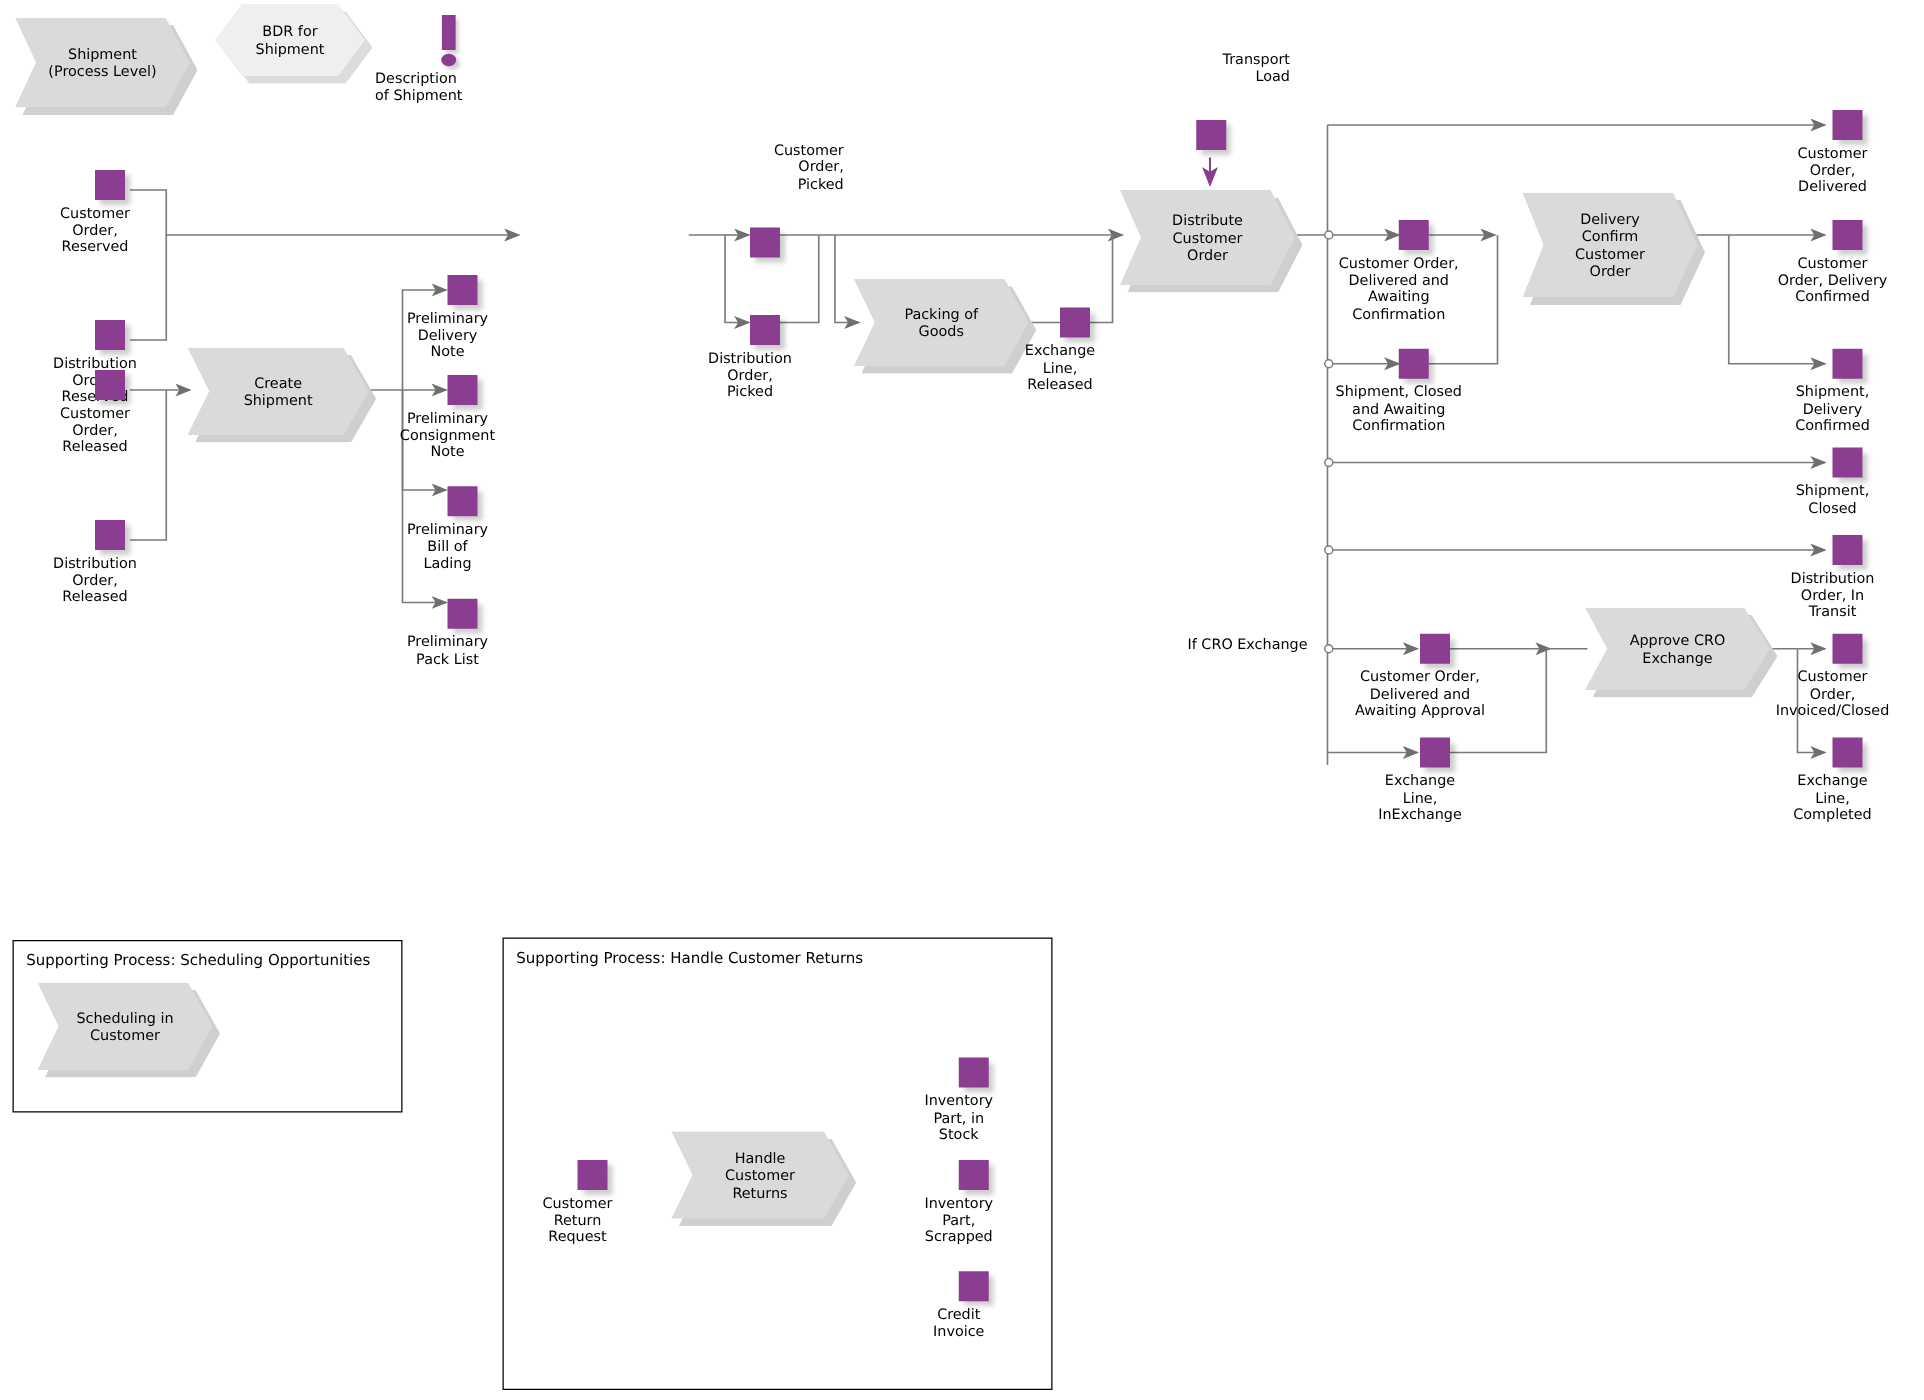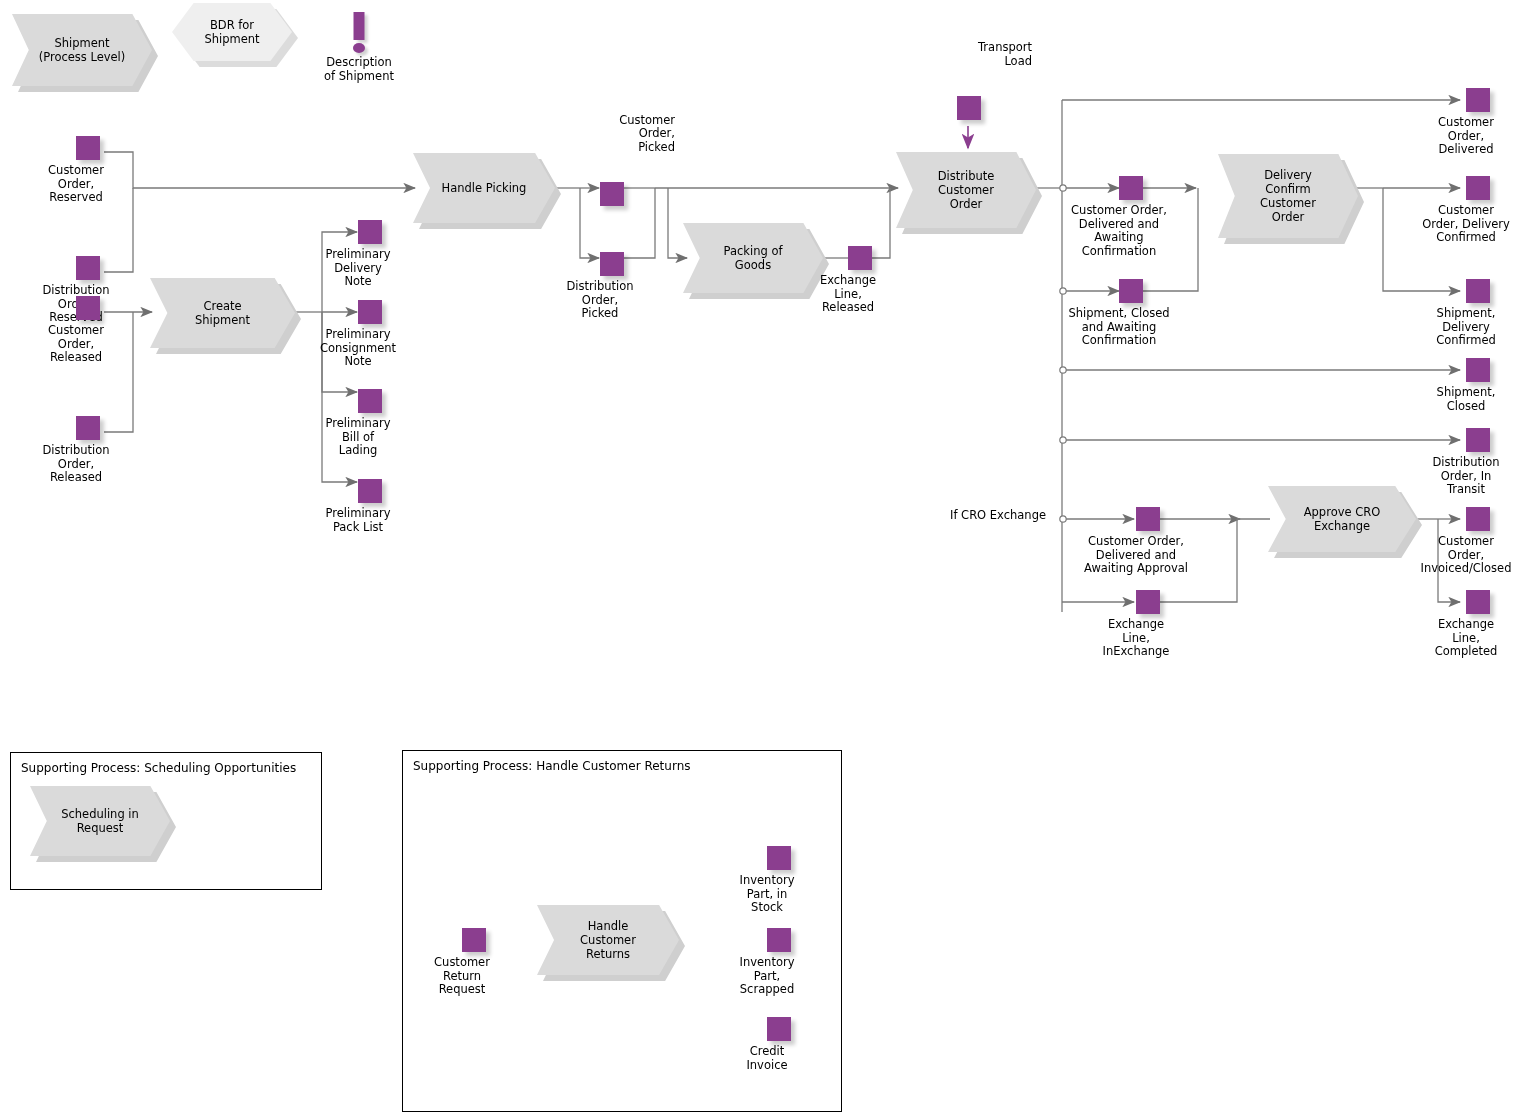--- a/index.html
+++ b/index.html
@@ -28,21 +28,21 @@
   
   .hexwrap{position:absolute;}
   .hexwrap .sh{position:absolute;left:6px;top:6px;width:100%;height:100%;background:#dcdcdc;
         clip-path:polygon(18% 0, 82% 0, 100% 50%, 82% 100%, 18% 100%, 0 50%);}
   .hexwrap .bd{position:absolute;left:0;top:0;width:100%;height:100%;background:#EFEFEF;
         clip-path:polygon(18% 0, 82% 0, 100% 50%, 82% 100%, 18% 100%, 0 50%);
         display:flex;align-items:center;justify-content:center;}
   .hexwrap .tx{font-size:11.5px;line-height:14px;text-align:center;white-space:pre-line;color:#000;}
 
   
-  .infowrap{position:absolute;text-align:center;}
+  .infowrap{position:absolute;text-align:left;}
   .infowrap .bang{position:relative;height:44px;width:100%;}
   .infowrap .bar{position:absolute;left:50%;transform:translateX(-50%);top:0;width:11px;height:28px;
         background:#8B3E8F;box-shadow:3px 3px 3px rgba(0,0,0,.18);}
   .infowrap .dot{position:absolute;left:50%;transform:translateX(-50%);top:31px;width:12px;height:10px;
         border-radius:50%;background:#8B3E8F;box-shadow:3px 3px 3px rgba(0,0,0,.18);}
   .infowrap .tx{font-size:11.5px;line-height:13.5px;white-space:pre-line;color:#000;}
 
   
   .frame{position:absolute;border:1.4px solid #000;background:#fff;}
   .frame .title{position:absolute;left:10px;top:8px;font-size:12px;color:#000;white-space:nowrap;}
@@ -211,26 +211,20 @@
     <div class="lbl">Preliminary
 Bill of
 Lading</div>
   </div>
   <div class="ent" style="left:358px;top:479px;">
     <div class="sq"></div>
     <div class="lbl">Preliminary
 Pack List</div>
   </div>
 
-  <div class="chevwrap" style="left:413px;top:153px;width:142px;height:70px;">
-    <div class="sh"></div>
-    <div class="bd">
-      <span class="tx">Handle Picking</span>
-    </div>
-  </div>
 
   <div class="ent lbl-above" style="left:600px;top:182px;">
     <div class="sq"></div>
     <div class="lbl">Customer
 Order,
 Picked</div>
   </div>
   <div class="ent" style="left:600px;top:252px;">
     <div class="sq"></div>
     <div class="lbl">Distribution
@@ -357,21 +351,21 @@
 Completed</div>
   </div>
 
   <div class="frame" style="left:10px;top:752px;width:310px;height:136px;">
     <div class="title">Supporting Process: Scheduling Opportunities</div>
   </div>
   <div class="chevwrap" style="left:30px;top:786px;width:140px;height:70px;">
     <div class="sh"></div>
     <div class="bd">
       <span class="tx">Scheduling in
-Request</span>
+Customer</span>
     </div>
   </div>
 
   <div class="frame" style="left:402px;top:750px;width:438px;height:360px;">
     <div class="title">Supporting Process: Handle Customer Returns</div>
   </div>
 
   <div class="ent" style="left:462px;top:928px;">
     <div class="sq"></div>
     <div class="lbl">Customer

